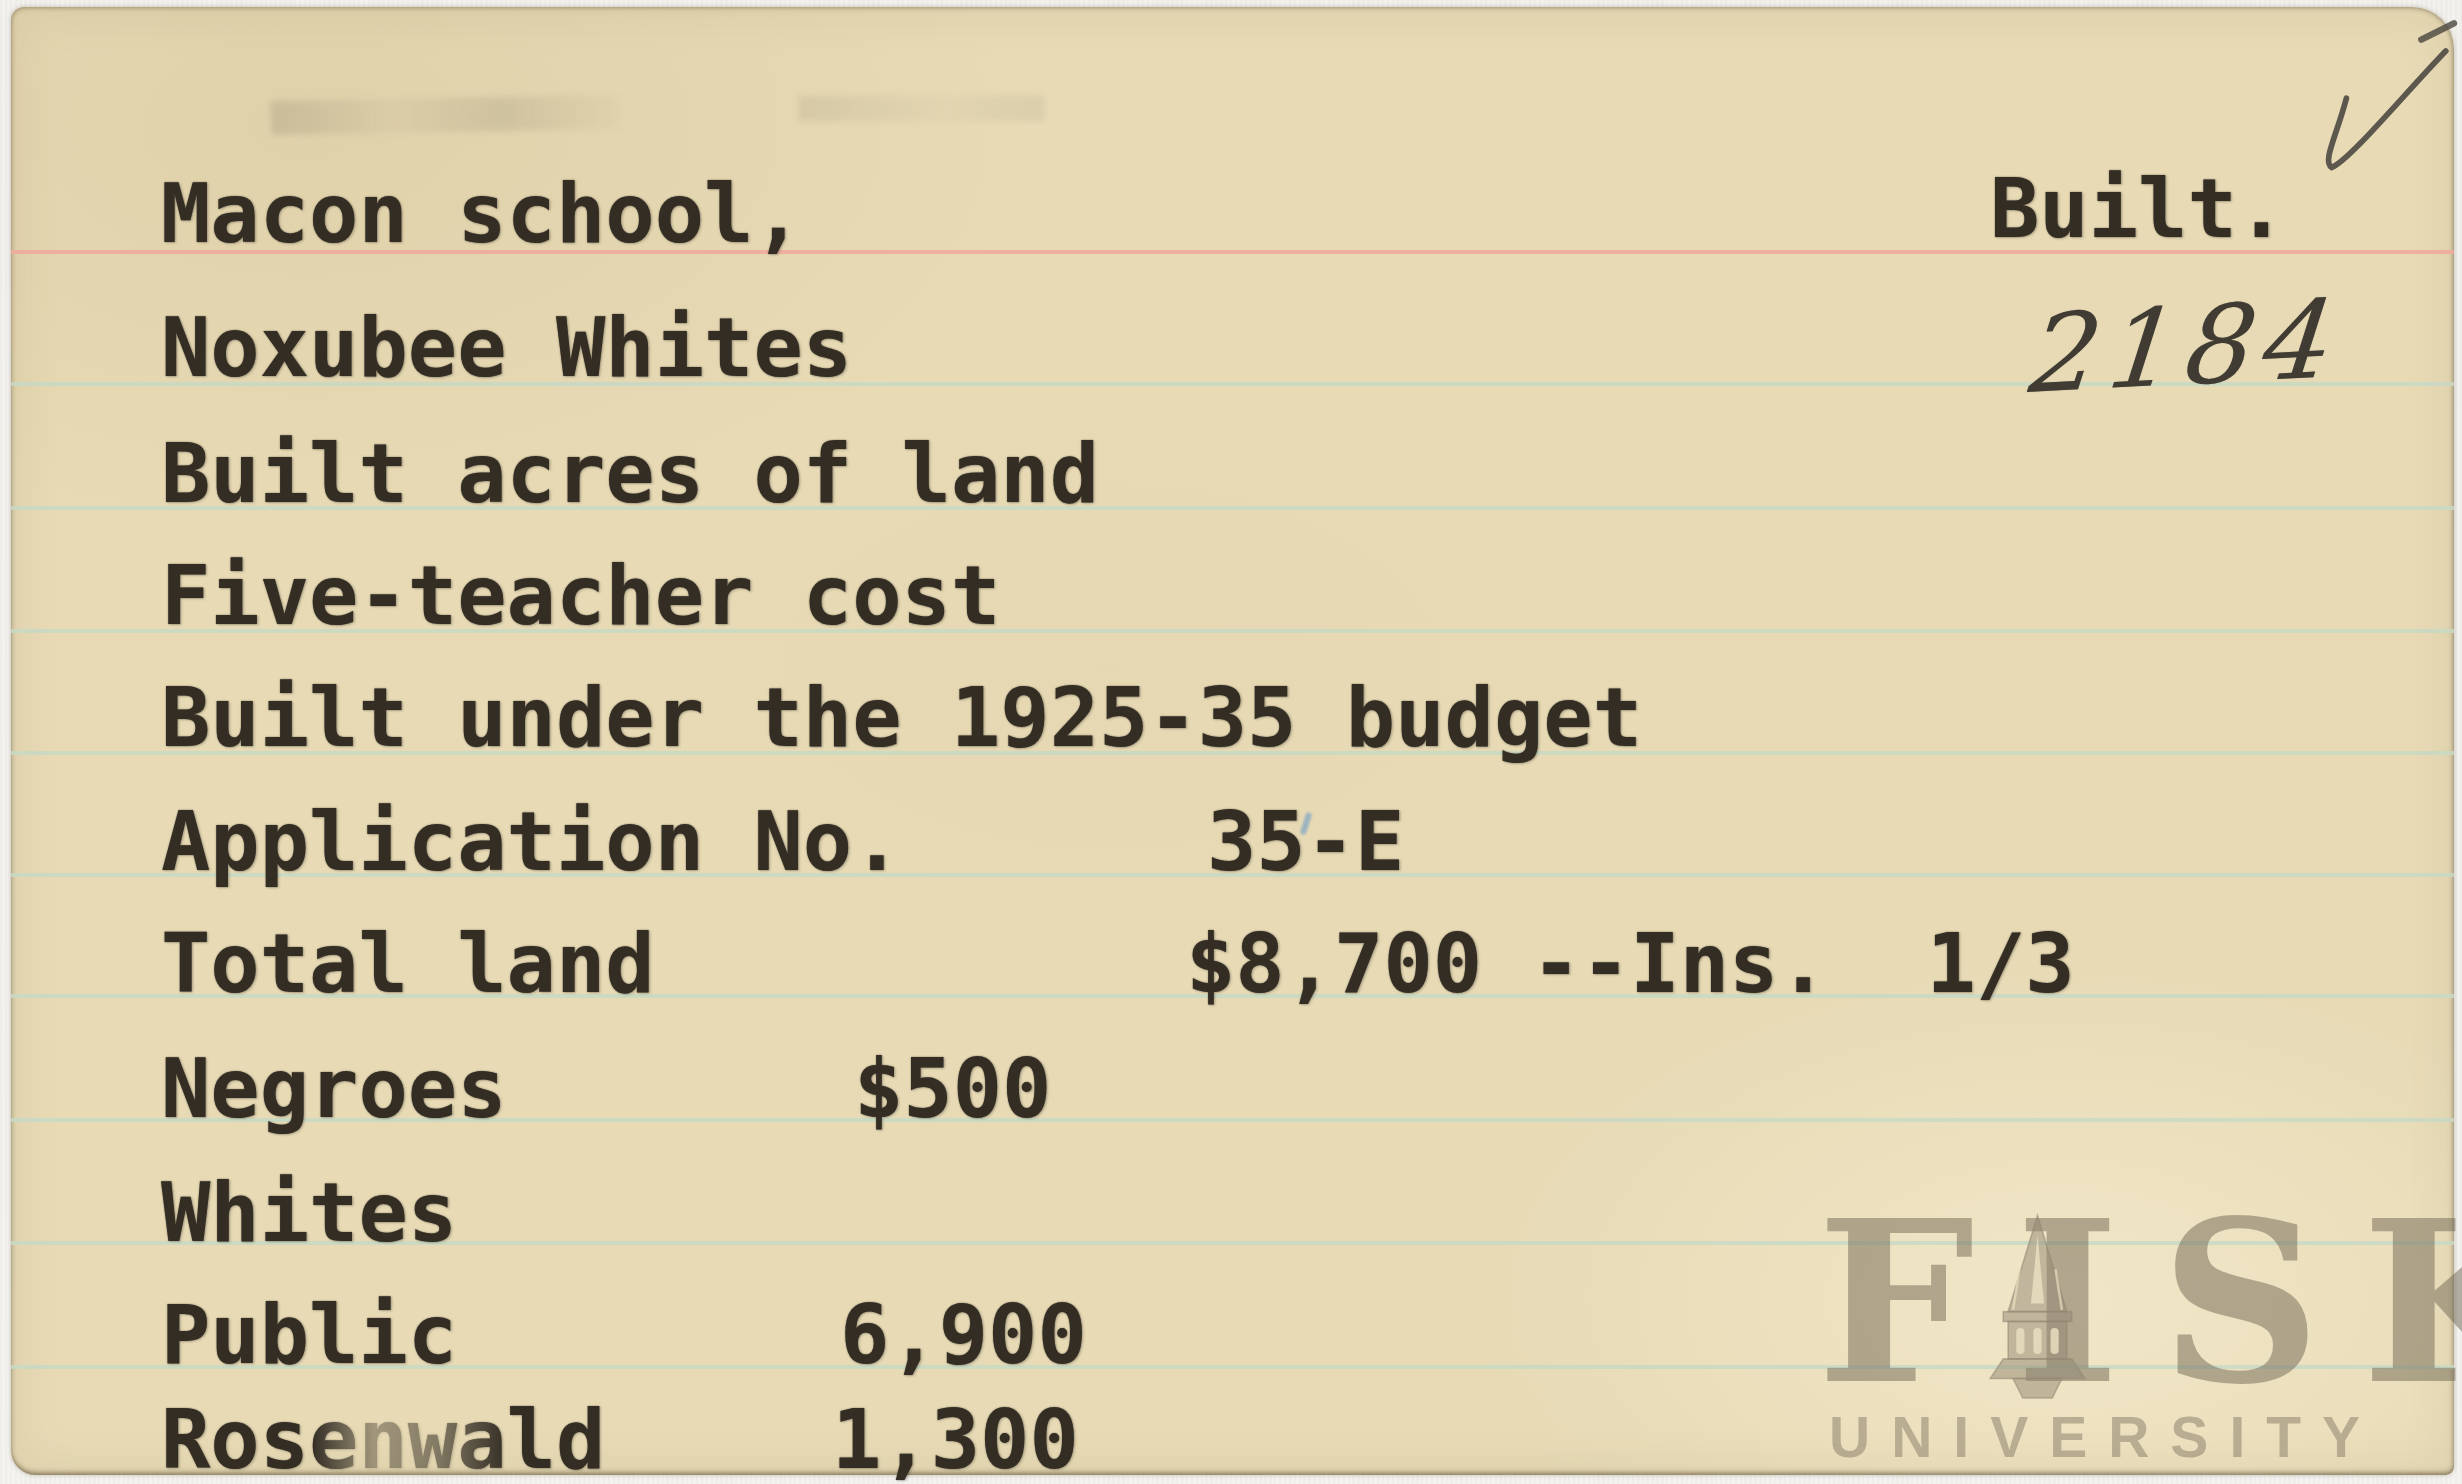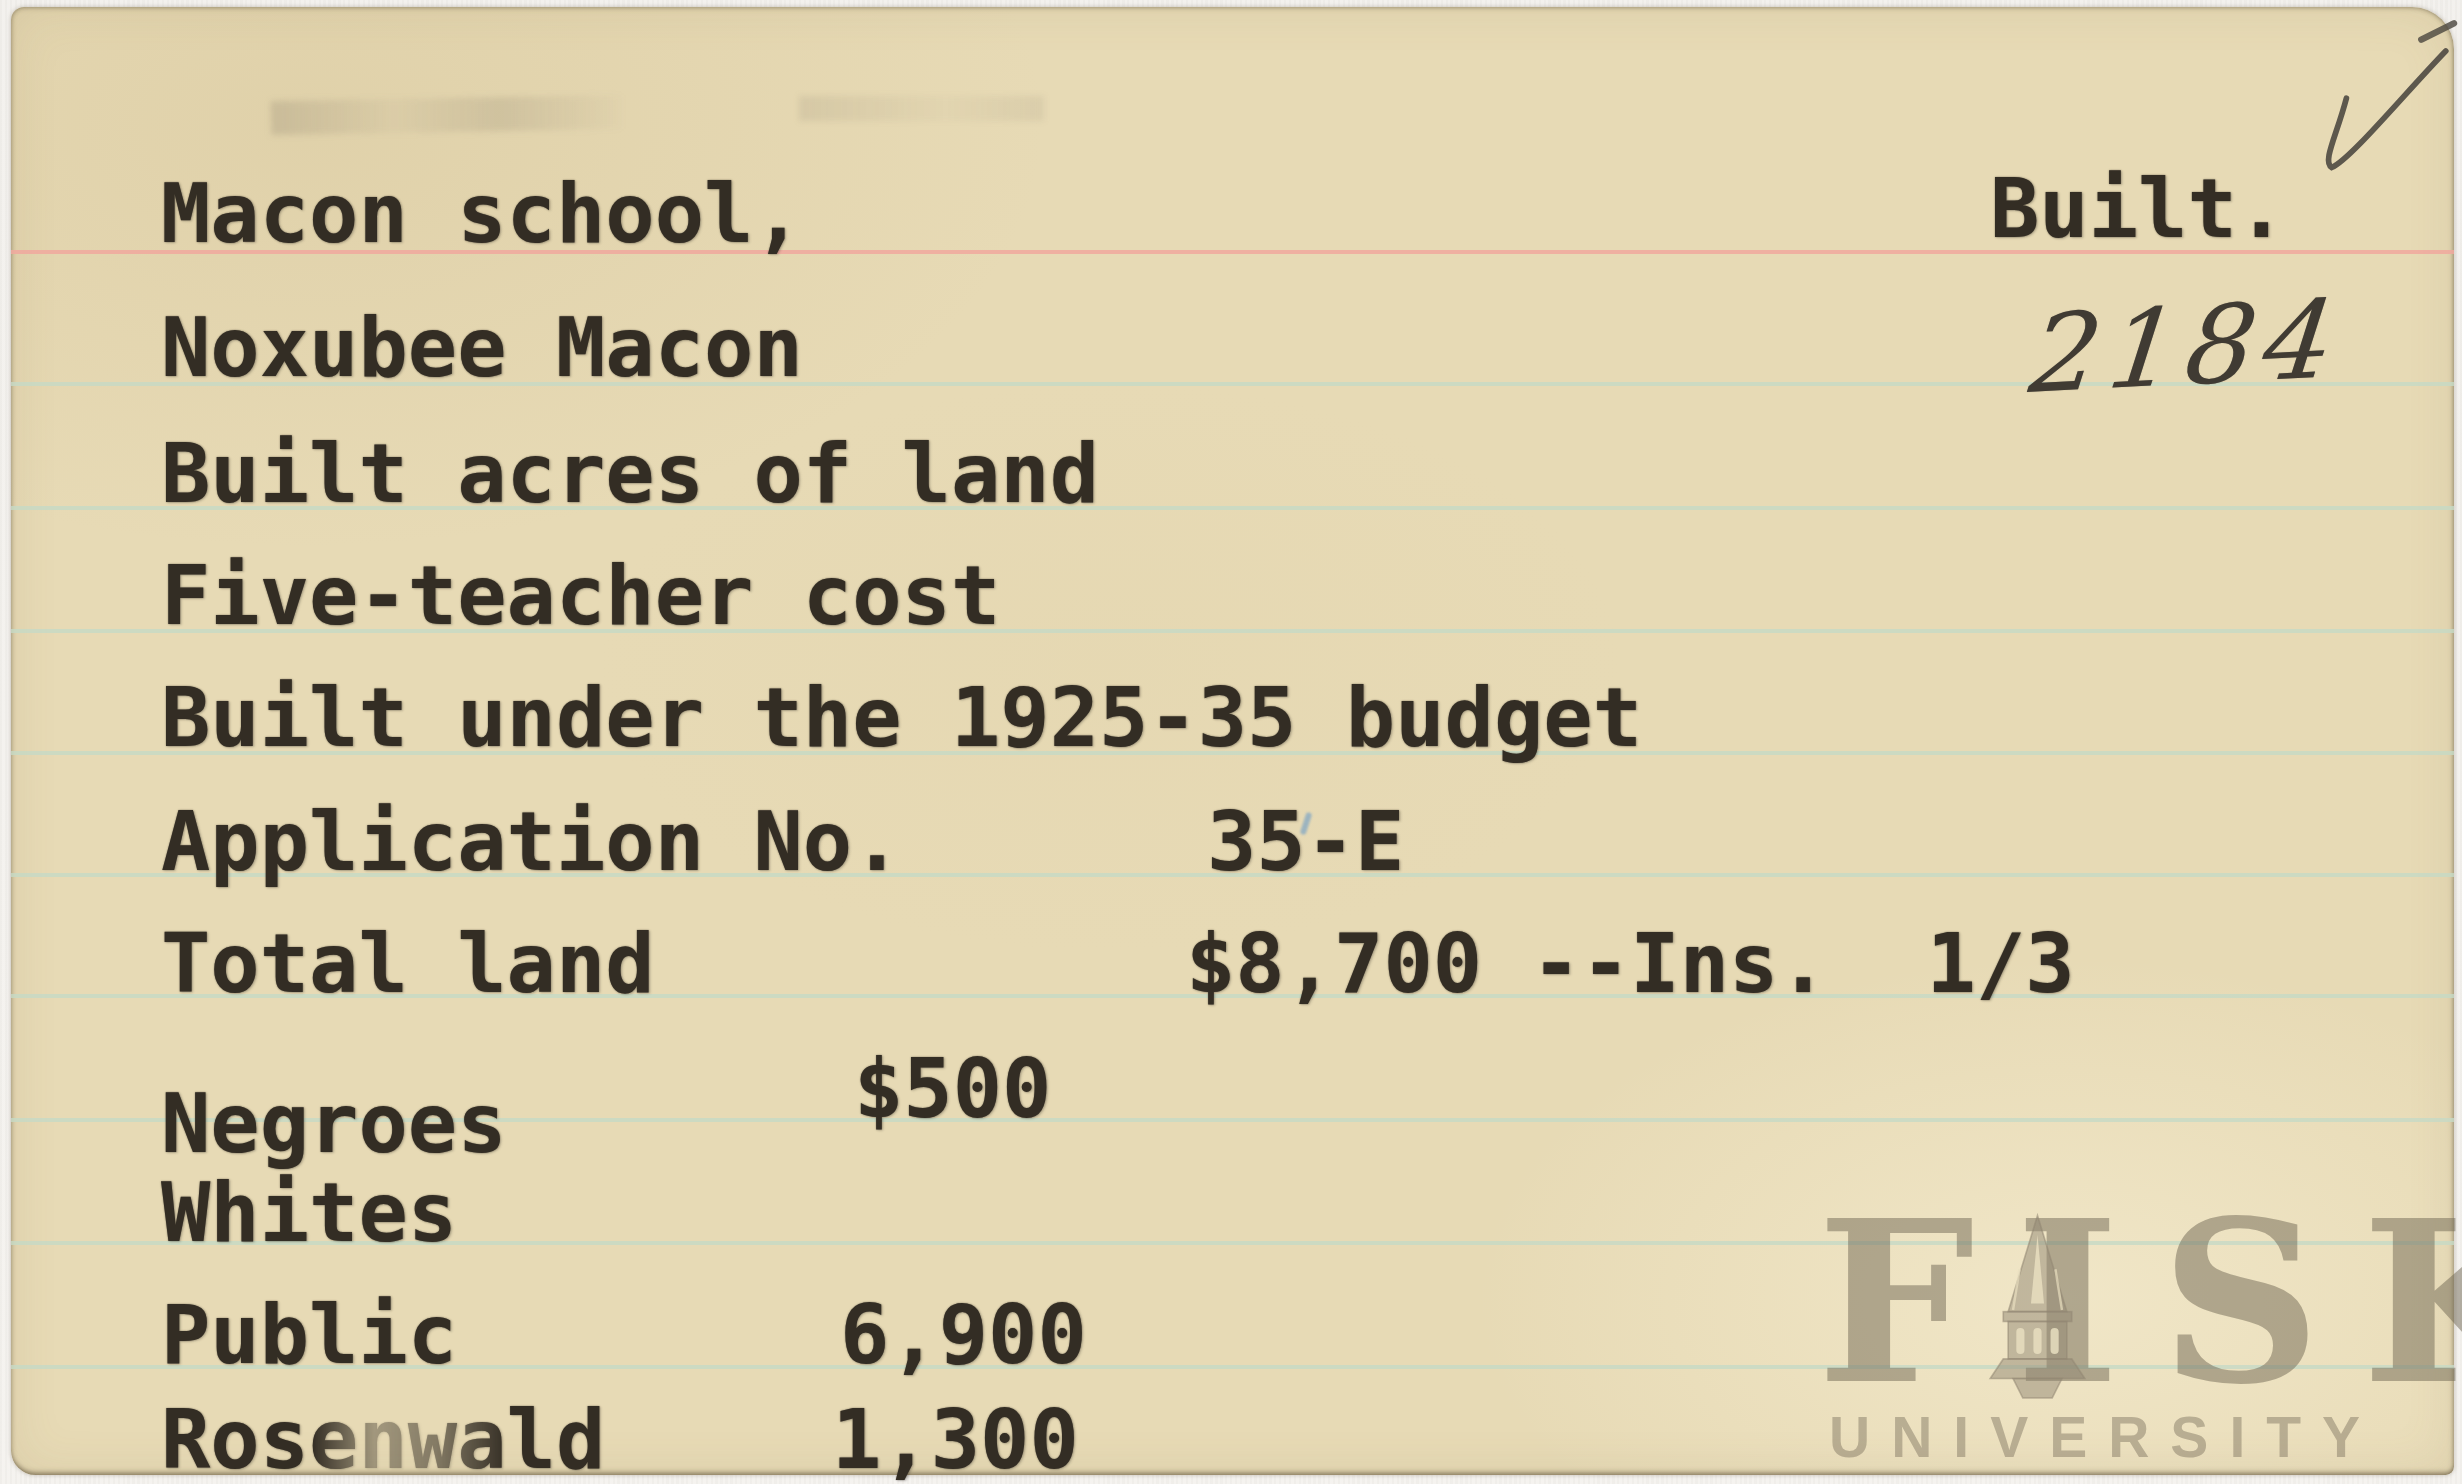--- a/index.html
+++ b/index.html
@@ -132,32 +132,32 @@
 
 <div class="tw" style="left:161px;top:173px">Macon school,</div>
 <div class="tw" style="left:1990px;top:168px">Built.</div>
 
 <svg class="checkmark" width="157" height="167" viewBox="0 0 192 205">
   <path d="M48,112 C36,158 18,190 30,197 C52,188 118,108 170,54" fill="none" stroke="#4a463f" stroke-width="7" stroke-linecap="round" opacity="0.88"></path>
   <path d="M140,40 L180,20" fill="none" stroke="#4a463f" stroke-width="8" stroke-linecap="round" opacity="0.8"></path>
 </svg>
 <div class="hand card-number">2184</div>
 
-<div class="tw" style="left:161px;top:307px">Noxubee Macon</div>
+<div class="tw" style="left:161px;top:307px">Noxubee Whites</div>
 <div class="tw" style="left:161px;top:433px">Built acres of land</div>
 <div class="tw" style="left:161px;top:555px">Five-teacher cost</div>
 <div class="tw" style="left:161px;top:677px">Built under the 1925-35 budget</div>
 
 <div class="tw" style="left:161px;top:801px">Application No.</div>
 <div class="tw" style="left:1207px;top:801px">35-E</div>
 
 <div class="tw" style="left:161px;top:923px">Total land</div>
 <div class="tw" style="left:1186px;top:923px">$8,700 --Ins.  1/3</div>
 
-<div class="tw" style="left:161px;top:1083px">Negroes</div>
+<div class="tw" style="left:161px;top:1048px">Negroes</div>
 <div class="tw" style="left:854px;top:1048px">$500</div>
 
 <div class="tw" style="left:161px;top:1172px">Whites</div>
 
 <div class="tw" style="left:161px;top:1294px">Public</div>
 <div class="tw" style="left:840px;top:1294px">6,900</div>
 
 <div class="tw fade-mid" style="left:161px;top:1399px">Rosenwald</div>
 <div class="tw" style="left:832px;top:1399px">1,300</div>
 

